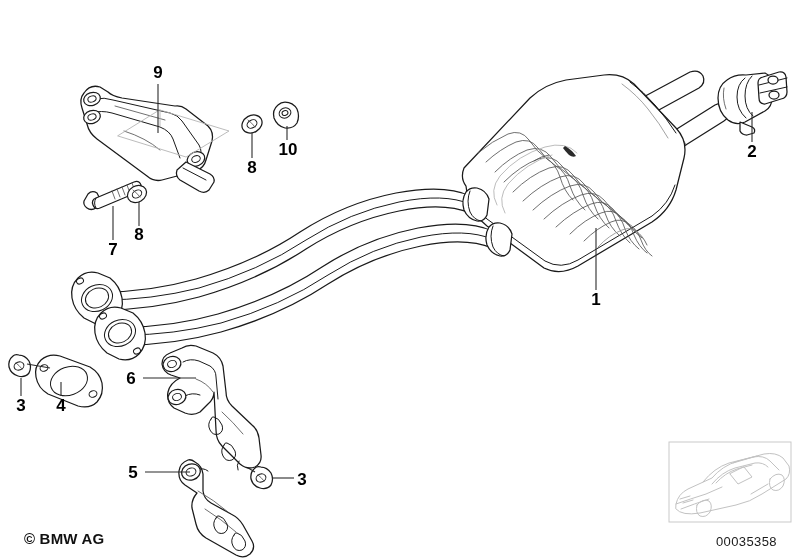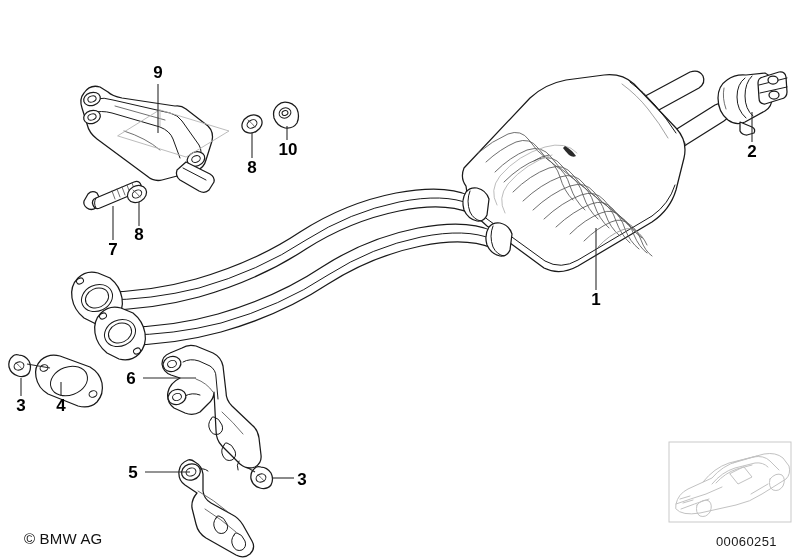--- a/index.html
+++ b/index.html
@@ -79,21 +79,21 @@
   .car-frame {
     fill: none;
     stroke: #c9c9c9;
     stroke-width: 1.0;
   }
   #footer-left {
     position: absolute;
     left: 24px;
     bottom: 12px;
     font-size: 15px;
-    font-weight: normal;
+    font-weight: bold;
     letter-spacing: 0.2px;
     color: #111111;
     white-space: nowrap;
   }
   #footer-right {
     position: absolute;
     right: 22px;
     bottom: 10px;
     font-size: 13px;
     color: #1a1a1a;
@@ -475,15 +475,15 @@
 
         <path class="car-line" d="M680,499 L690,496"></path>
         <path class="car-line" d="M683,503 L693,500"></path>
         <path class="car-line" d="M751,494 L768,484"></path>
       </g>
     </g>
 
   </svg>
 
   <div id="footer-left">© BMW AG</div>
-  <div id="footer-right">00060251</div>
+  <div id="footer-right">00035358</div>
 
 </div>
 
 </body></html>

